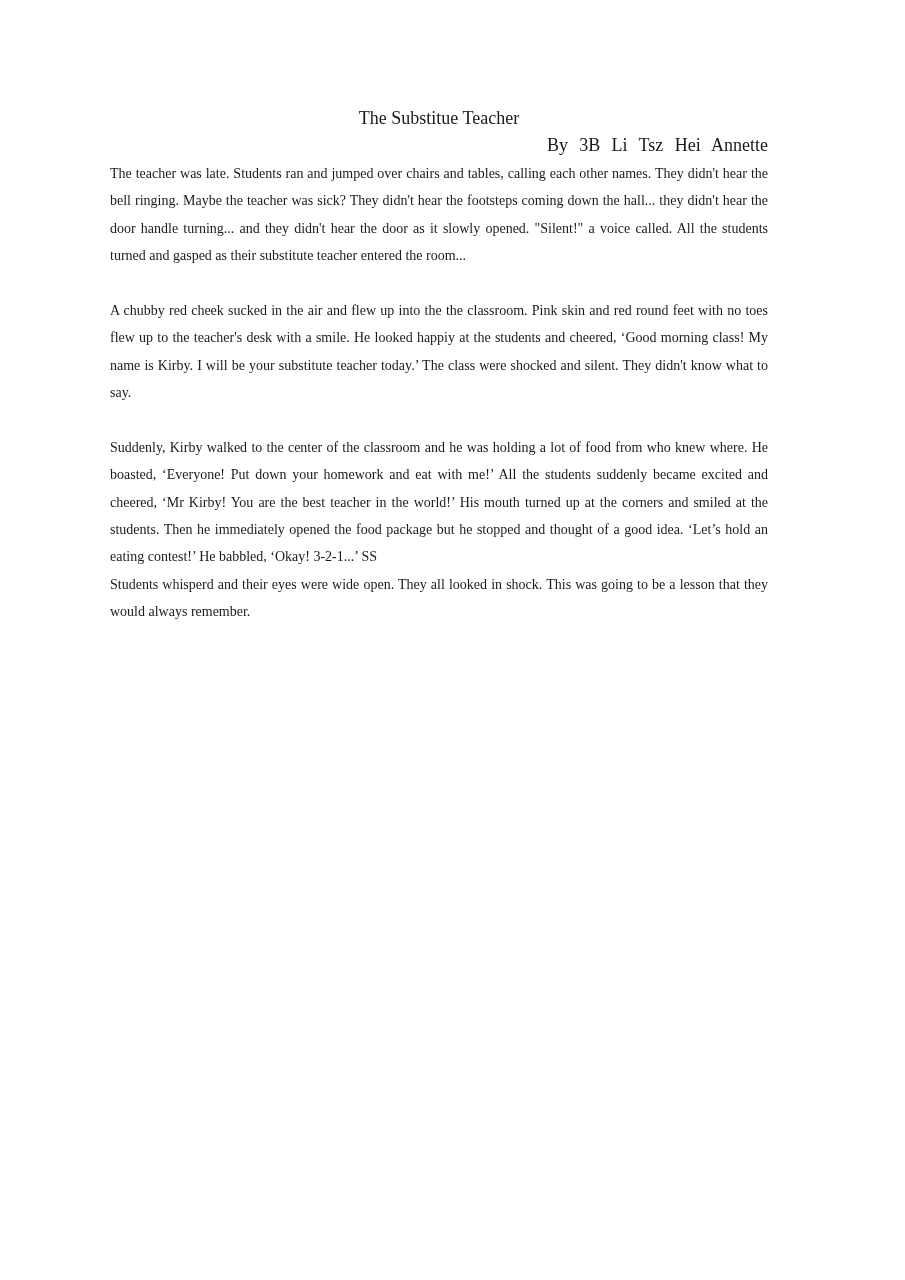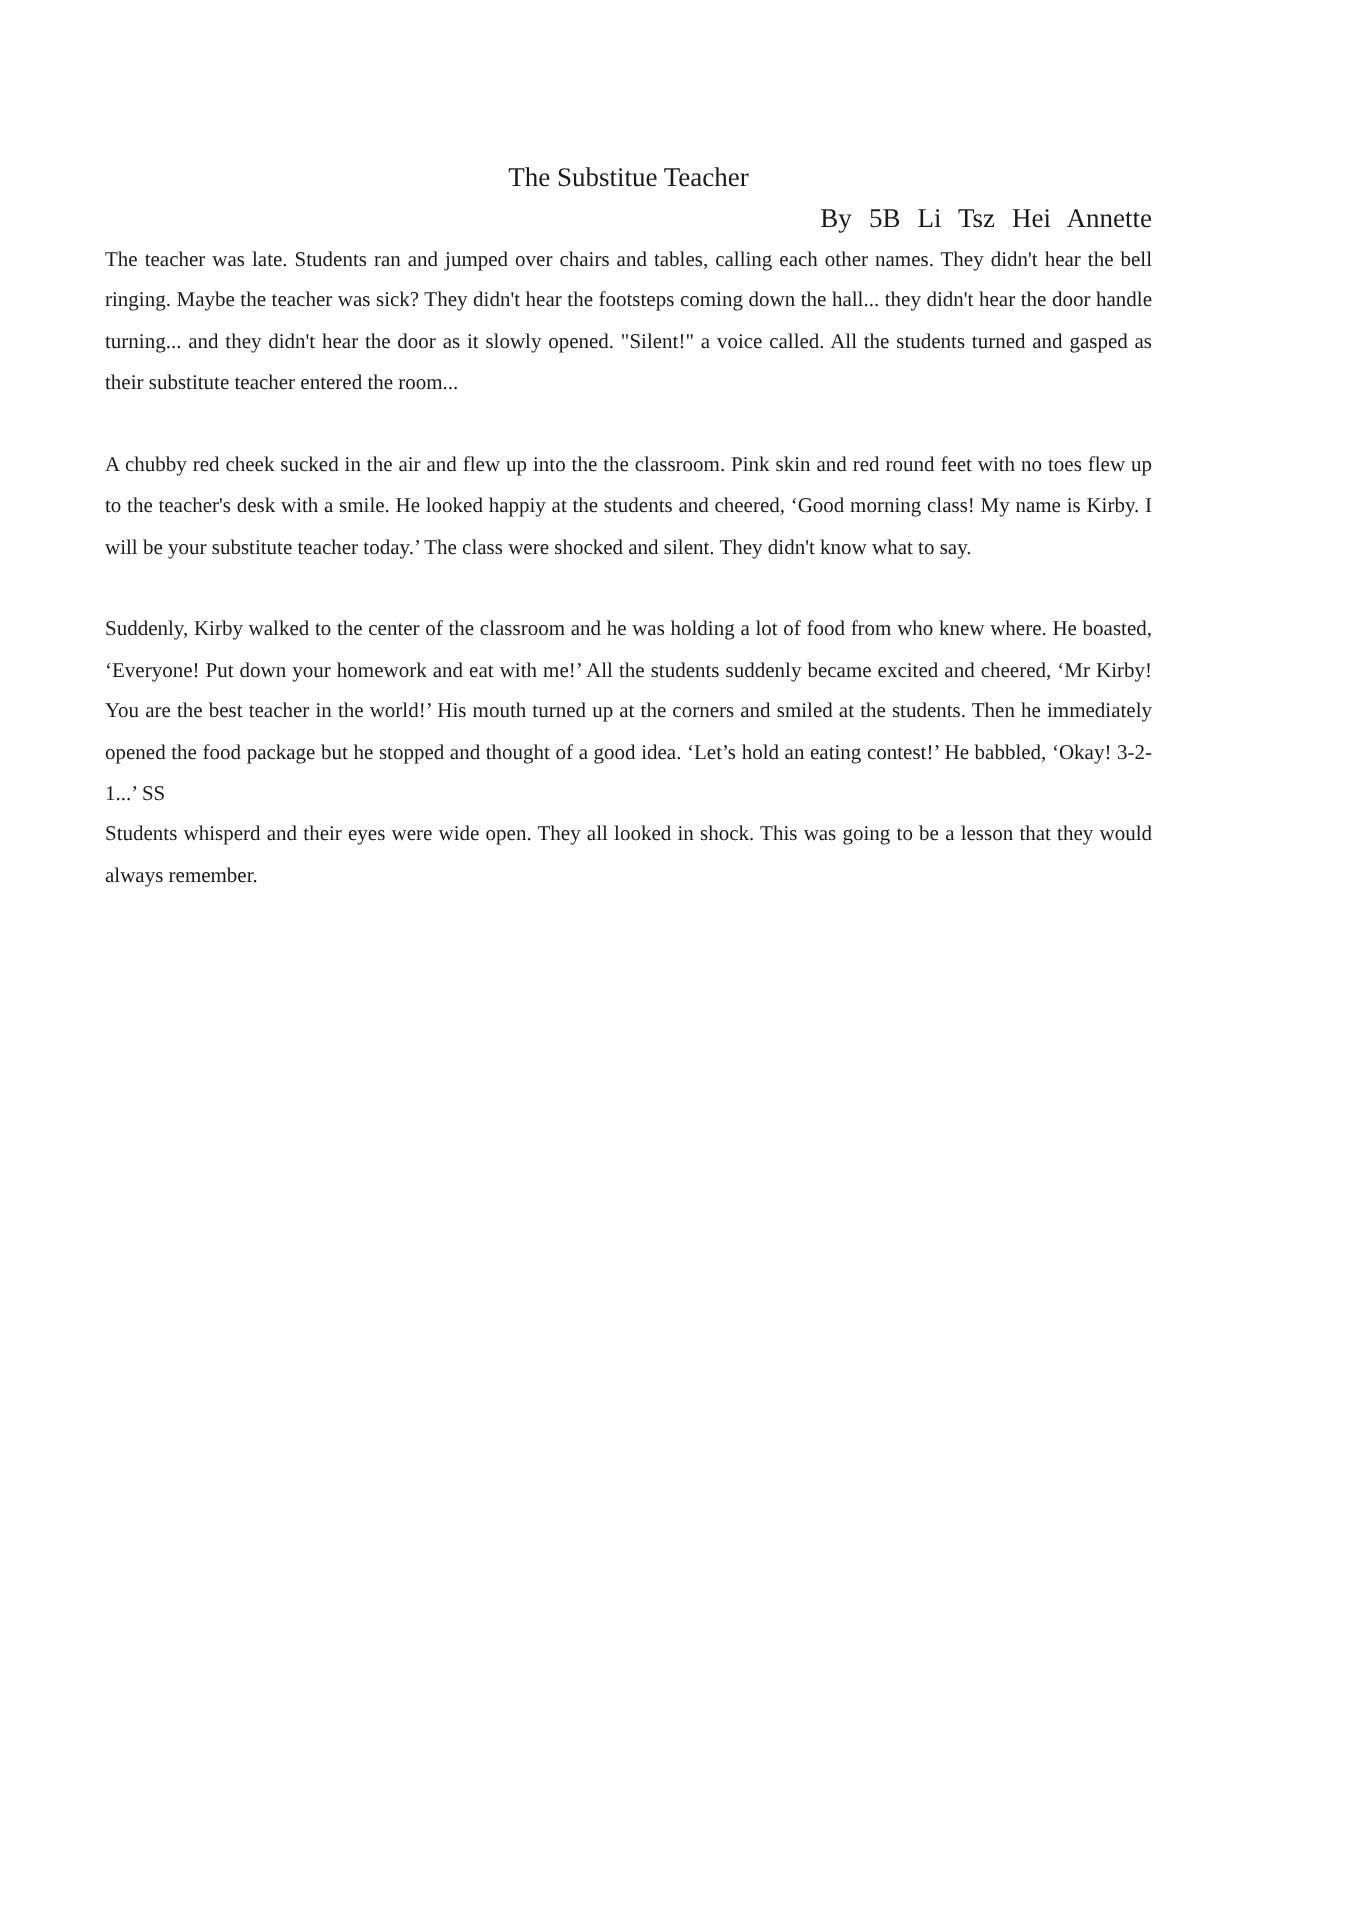--- a/index.html
+++ b/index.html
@@ -11,21 +11,21 @@
     width: 905px;
     height: 1280px;
     font-family: "Liberation Serif", "DejaVu Serif", serif;
     color: #1a1a1a;
     overflow: hidden;
   }
   .page {
     box-sizing: border-box;
     width: 905px;
     height: 1280px;
-    padding: 105px 137px 0 70px;
+    padding: 105px 137px 0 110px;
     background: #ffffff;
   }
   .doc-title {
     font-size: 18px;
     font-weight: normal;
     line-height: 27.4px;
     text-align: center;
     margin: 0;
   }
   .doc-byline {
@@ -41,18 +41,18 @@
     text-align: justify;
     margin: 0 0 27.4px 0;
     white-space: pre-wrap;
   }
 </style>
 </head>
 <body>
 
 <div class="page">
   <h1 class="doc-title">The Substitue Teacher</h1>
-  <div class="doc-byline">By 5B Li Tsz Hei Annette</div>
+  <div class="doc-byline">By 3B Li Tsz Hei Annette</div>
   <p class="doc-paragraph">The teacher was late. Students ran and jumped over chairs and tables, calling each other names. They didn't hear the bell ringing. Maybe the teacher was sick? They didn't hear the footsteps coming down the hall... they didn't hear the door handle turning... and they didn't hear the door as it slowly opened. "Silent!" a voice called. All the students turned and gasped as their substitute teacher entered the room...</p>
   <p class="doc-paragraph">A chubby red cheek sucked in the air and flew up into the the classroom. Pink skin and red round feet with no toes flew up to the teacher's desk with a smile. He looked happiy at the students and cheered, ‘Good morning class! My name is Kirby. I will be your substitute teacher today.’ The class were shocked and silent. They didn't know what to say.</p>
   <p class="doc-paragraph">Suddenly, Kirby walked to the center of the classroom and he was holding a lot of food from who knew where. He boasted, ‘Everyone! Put down your homework and eat with me!’ All the students suddenly became excited and cheered, ‘Mr Kirby! You are the best teacher in the world!’ His mouth turned up at the corners and smiled at the students. Then he immediately opened the food package but he stopped and thought of a good idea. ‘Let’s hold an eating contest!’ He babbled, ‘Okay! 3-2-1...’ SS
 Students whisperd and their eyes were wide open. They all looked in shock. This was going to be a lesson that they would always remember.</p>
 </div>
 
 </body></html>

